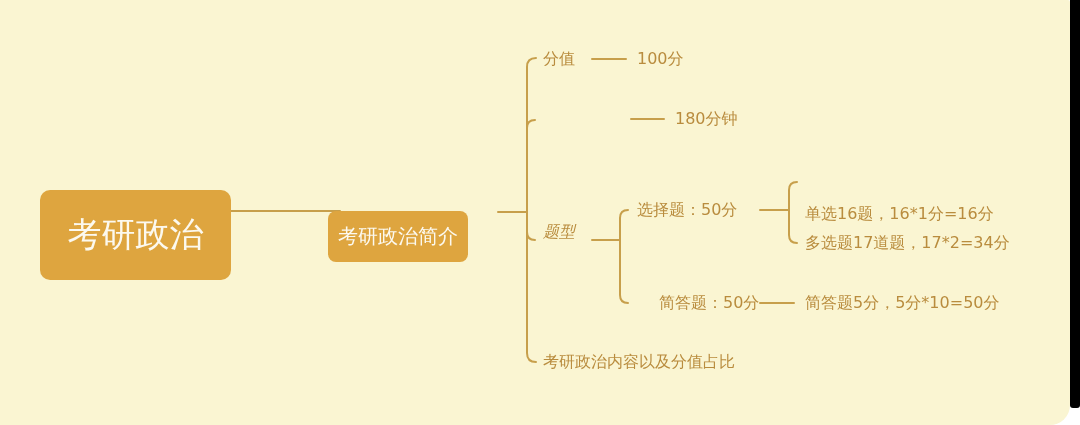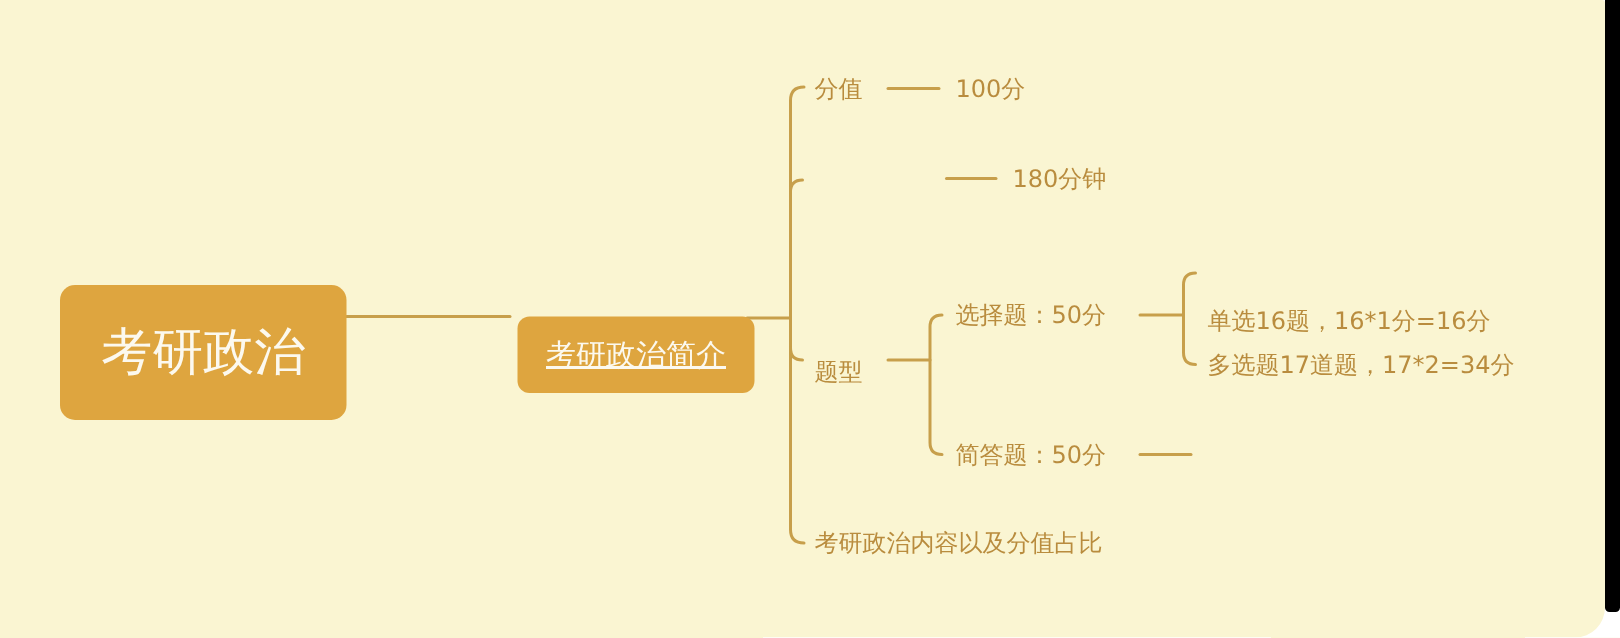--- a/index.html
+++ b/index.html
@@ -10,32 +10,32 @@
   .edge-bar{position:absolute;left:1070px;top:0;width:10px;height:408px;background:#000;border-radius:0 0 3px 3px;}
   .canvas{position:absolute;left:0;top:0;width:1070px;height:425px;background:#FAF5D2;border-radius:0 2px 20px 0;}
   .connectors{position:absolute;left:0;top:0;}
   .connectors path{stroke:#C79F4B;stroke-width:2;fill:none;stroke-linecap:round;}
   .topic-node{
     position:absolute;background:#DEA53F;color:#FCF9EF;
     display:flex;align-items:center;justify-content:center;
     white-space:nowrap;cursor:default;margin-top:24px;
   }
   .root-node{left:40px;top:166px;width:191px;height:90px;font-size:34px;border-radius:10px;}
-  .intro-node{left:345px;top:187px;width:158px;height:51px;font-size:20px;border-radius:8px;text-decoration:underline;}
+  .intro-node{left:328px;top:187px;width:140px;height:51px;font-size:20px;border-radius:8px;}
   .label{
     position:absolute;transform:translateY(-50%);
     color:#B98C3E;font-size:16px;white-space:nowrap;line-height:1.2;
   }
   .lbl-score{left:543px;top:59px;}   .val-score{left:637px;top:59px;text-align:center;}
   .lbl-time{left:543px;top:119px;}   .val-time{left:675px;top:119px;}
-  .lbl-types{left:543px;top:248px;}
+  .lbl-types{left:543px;top:232px;font-style:italic;}
   .lbl-choice{left:637px;top:210px;}
   .lbl-single{left:805px;top:182px;margin-top:32px;}
   .lbl-multi{left:805px;top:243px;text-align:center;}
-  .lbl-short{left:637px;top:303px;}  .val-short{left:805px;top:303px;}
+  .lbl-short{left:659px;top:303px;}  .val-short{left:805px;top:303px;}
   .lbl-content{left:543px;top:362px;}
 </style>
 </head>
 <body>
 
 <div class="page">
 
   <div class="canvas"></div>
   <div class="edge-bar"></div>
 
@@ -67,16 +67,17 @@
 
   <div class="label val-time">180分钟</div>
 
   <div class="label lbl-types">题型</div>
 
   <div class="label lbl-choice">选择题：50分</div>
   <div class="label lbl-single">单选16题，16*1分=16分</div>
   <div class="label lbl-multi">多选题17道题，17*2=34分</div>
 
   <div class="label lbl-short">简答题：50分</div>
+  <div class="label val-short">简答题5分，5分*10=50分</div>
 
   <div class="label lbl-content">考研政治内容以及分值占比</div>
 
 </div>
 
 </body></html>

